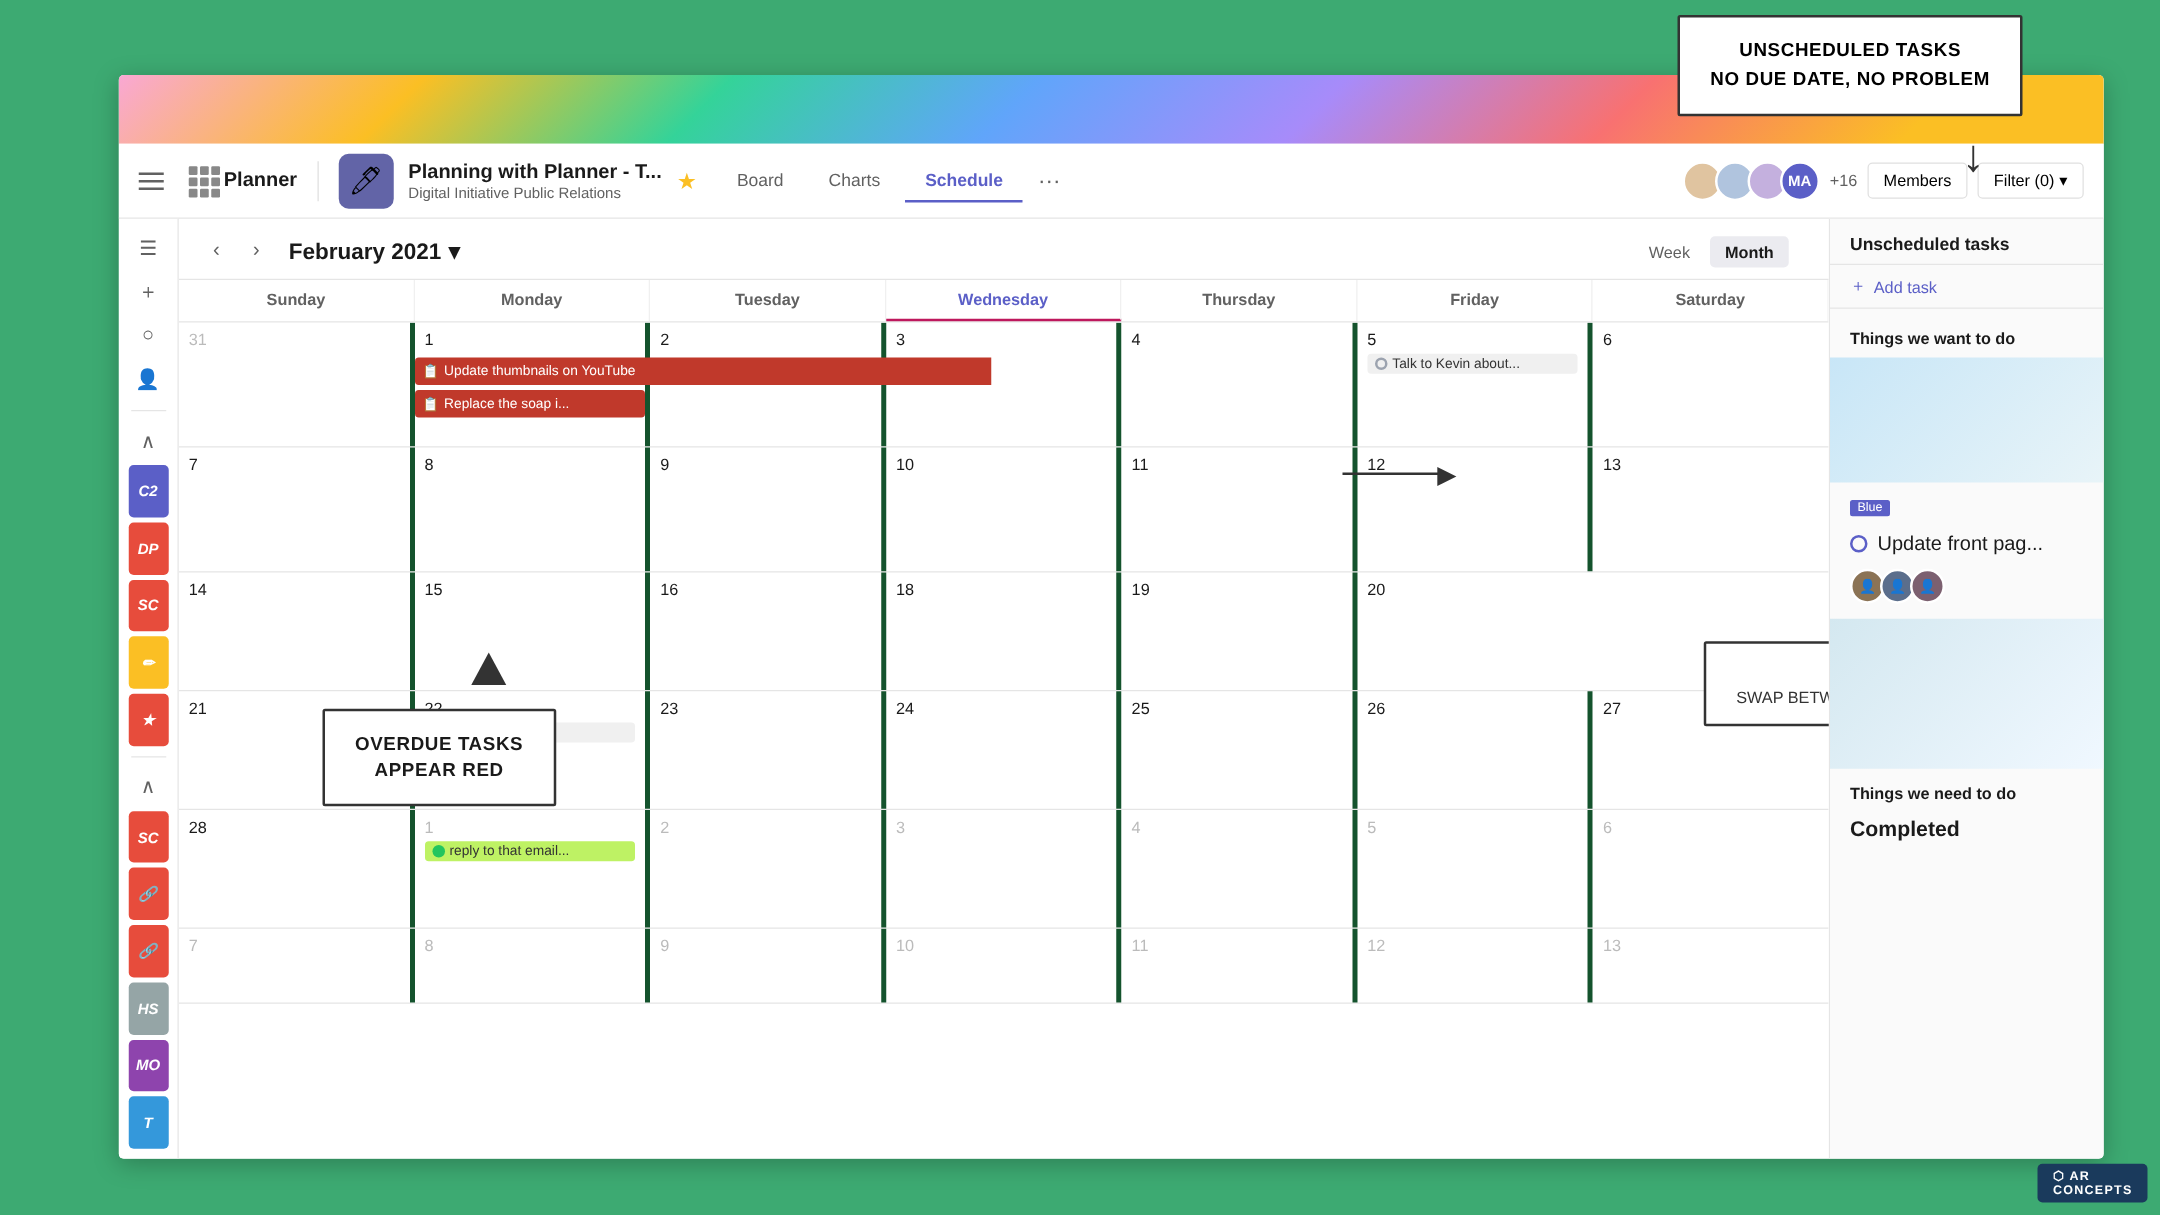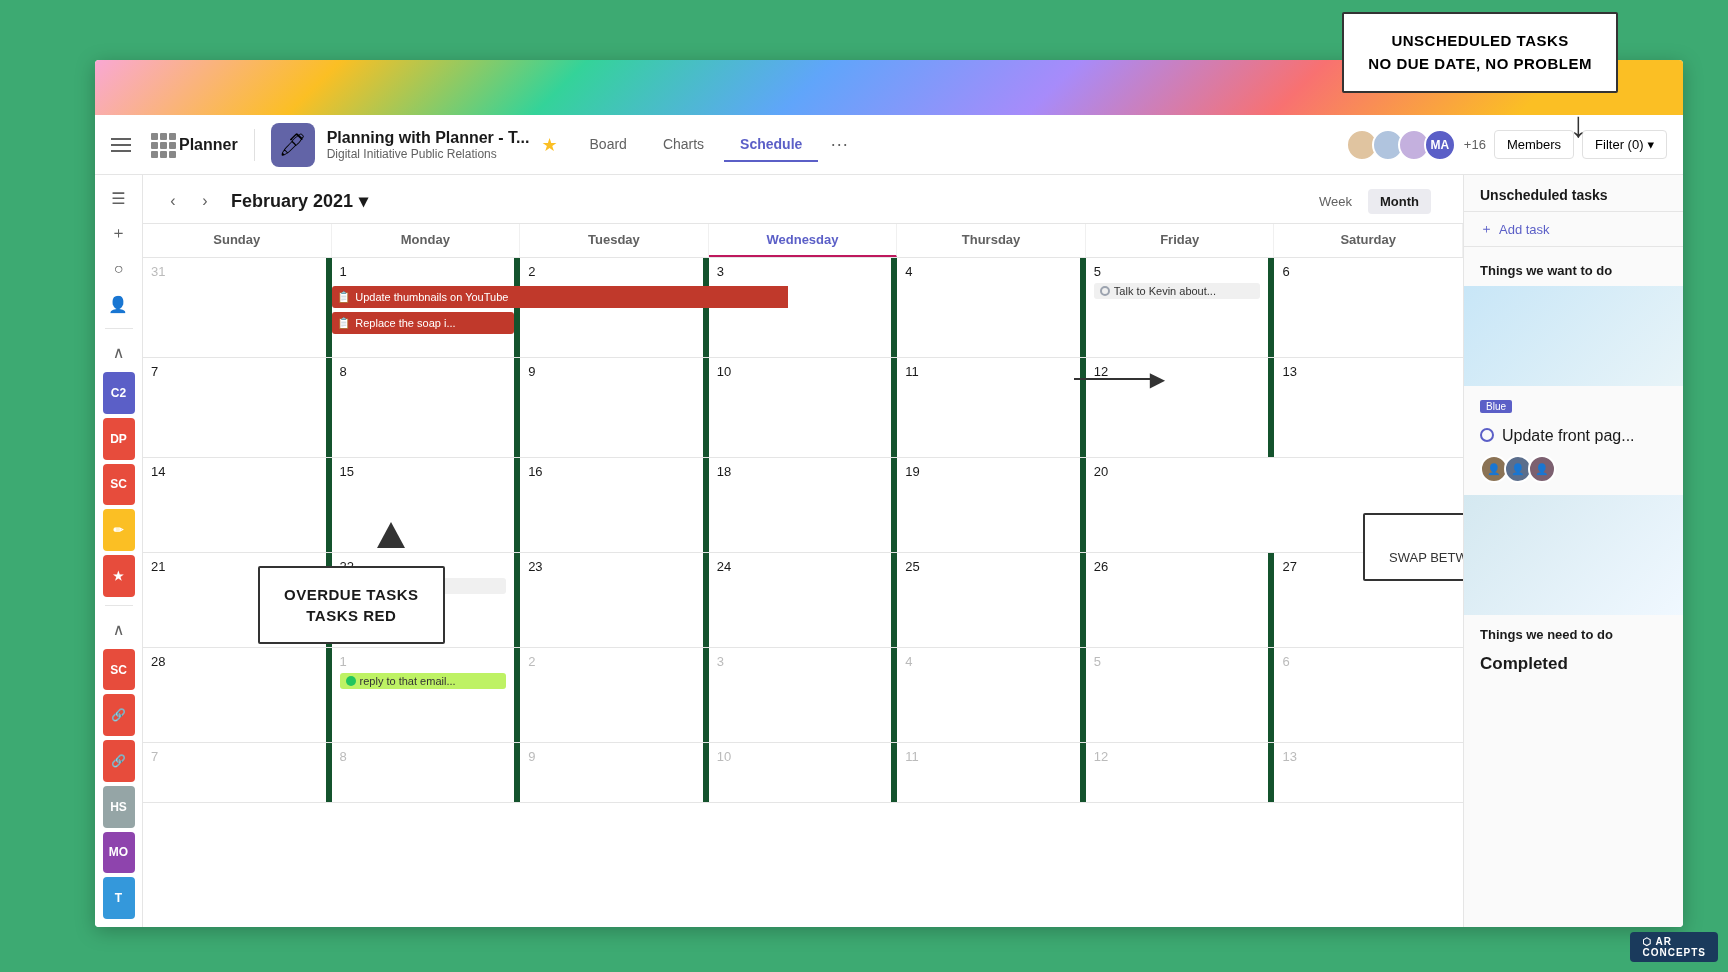--- a/index.html
+++ b/index.html
@@ -232,20 +232,21 @@
       width: 32px;
       height: 48px;
       border-radius: 4px;
       display: flex;
       align-items: center;
       justify-content: center;
       font-size: 12px;
       font-weight: 700;
       color: #fff;
       cursor: pointer;
+      font-style: italic;
     }
     .sa-c2 { background: #5b5fc7; }
     .sa-dp { background: #e74c3c; }
     .sa-sc { background: #e74c3c; }
     .sa-sc2 { background: #e74c3c; }
     .sa-hs { background: #95a5a6; }
     .sa-mo { background: #8e44ad; }
     .sa-t { background: #3498db; }
     .sidebar-pencil { background: #fbbf24; }
     .sidebar-star2 { background: #e74c3c; }
@@ -342,21 +343,21 @@
       display: flex;
       flex-direction: column;
     }
     .calendar-week {
       display: grid;
       grid-template-columns: repeat(7, 1fr);
       border-bottom: 1px solid #e5e5e5;
       min-height: 95px;
     }
     .cal-cell {
-      border-right: 6px solid #14532d;
+      border-right: 4px solid #14532d;
       padding: 6px 8px;
       position: relative;
     }
     .cal-cell:last-child { border-right: none; }
     .cal-date {
       font-size: 13px;
       color: #1a1a1a;
       margin-bottom: 4px;
       font-weight: 400;
     }
@@ -828,21 +829,21 @@
         </div>
 
         <div style="position:absolute;left:155px;top:345px;z-index:10;">
           <div style="text-align:center;margin-bottom:2px;">
             <svg width="40" height="40" viewBox="0 0 40 40">
               <polygon points="20,2 34,28 6,28" fill="#333"></polygon>
             </svg>
           </div>
           <div class="overdue-callout" style="position:relative;left:-40px;top:0;">
             <div>OVERDUE TASKS</div>
-            <div>TASKS RED</div>
+            <div>APPEAR RED</div>
           </div>
         </div>
 
         <div style="position:absolute;left:580px;top:170px;z-index:20;display:flex;align-items:center;">
           <div class="cal-views-callout" style="position:relative;">
             <div class="cal-views-title">CALENDAR VIEWS</div>
             <div class="cal-views-sub">SWAP BETWEEN A WEEKLY OR MONTHLY VIEW</div>
           </div>
           <div style="display:flex;align-items:center;">
             <div style="width:80px;height:2px;background:#333;"></div>

